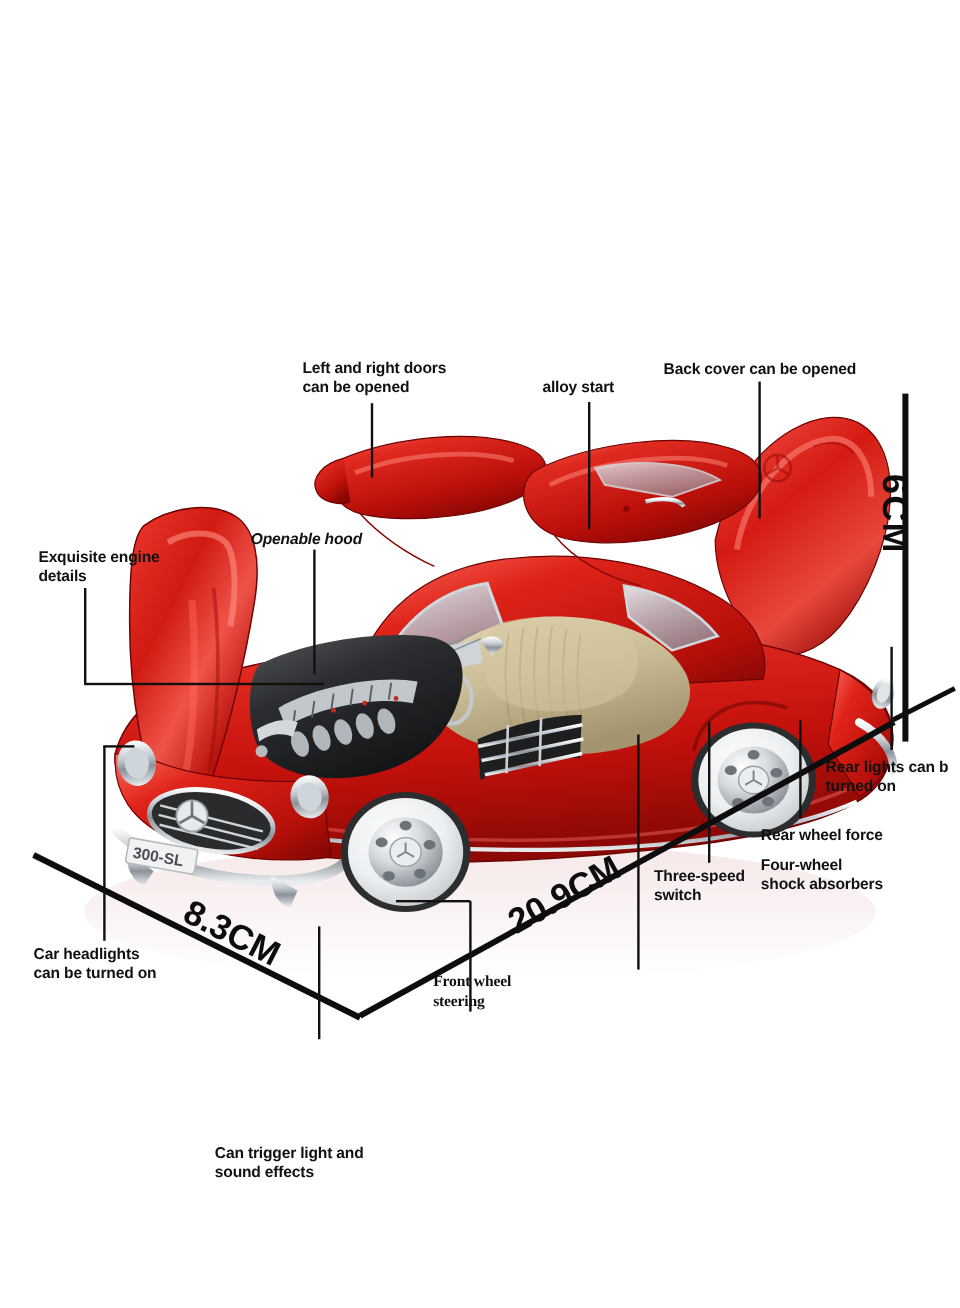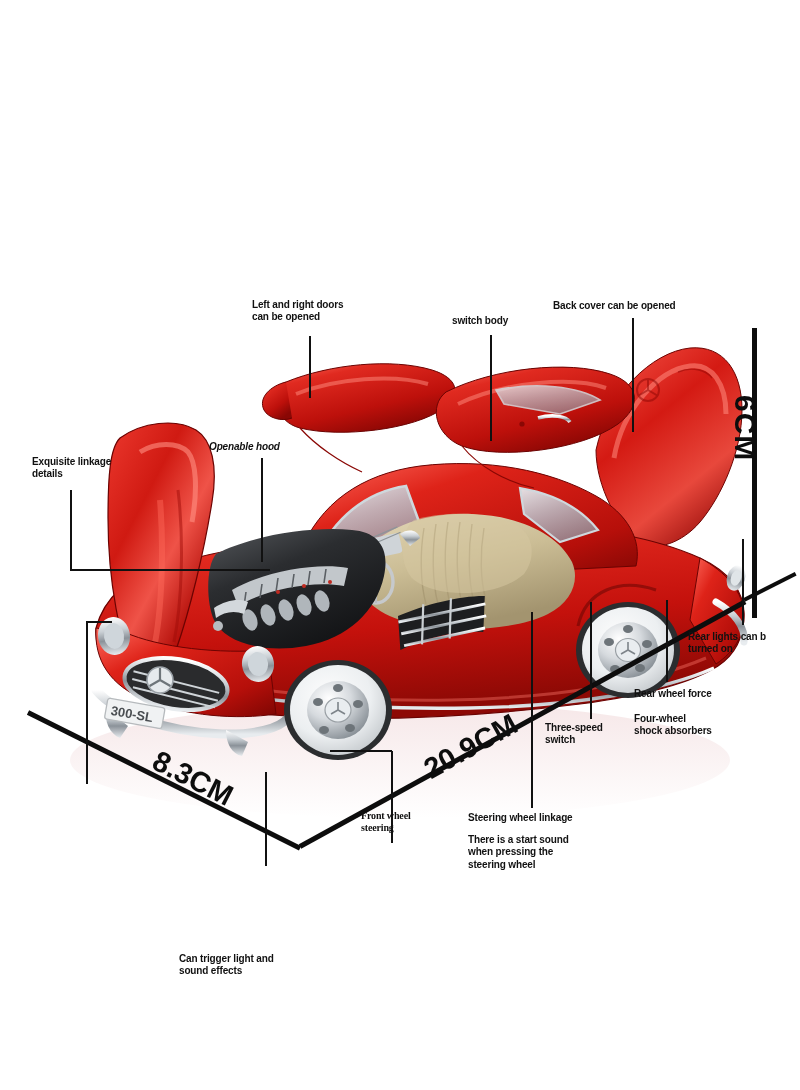--- a/index.html
+++ b/index.html
@@ -16,21 +16,21 @@
     height: 1090px;
     background: #ffffff;
     overflow: hidden;
   }
 
   
   .callout {
     position: absolute;
     font-family: "Liberation Sans", sans-serif;
     font-weight: bold;
-    font-size: 10px;
+    font-size: 13px;
     line-height: 1.23;
     color: #111111;
     letter-spacing: -0.15px;
     white-space: pre-line;
     z-index: 40;
   }
 
   
   .lead {
     position: absolute;
@@ -389,60 +389,58 @@
       </g>
 
       <path d="M578 336 C 586 300, 620 288, 656 300" fill="none" stroke="#5e0302" stroke-width="3" opacity="0.5"></path>
     </svg>
   </div>
 
   <div class="callout" style="left:252px; top:299px; width:180px;">Left and right doors
 can be opened</div>
   <div class="lead v" style="left:309px; top:336px; height:62px;"></div>
 
-  <div class="callout" style="left:452px; top:315px; width:120px;">switch body</div>
+  <div class="callout" style="left:452px; top:315px; width:120px;">alloy start</div>
   <div class="lead v" style="left:490px; top:335px; height:106px;"></div>
 
   <div class="callout" style="left:553px; top:300px; width:250px;">Back cover can be opened</div>
   <div class="lead v" style="left:632px; top:318px; height:114px;"></div>
 
   <div class="callout" style="left:209px; top:441px; width:160px;font-style:italic;">Openable hood</div>
   <div class="lead v" style="left:261px; top:458px; height:104px;"></div>
 
-  <div class="callout" style="left:32px; top:456px; width:150px;">Exquisite linkage
+  <div class="callout" style="left:32px; top:456px; width:150px;">Exquisite engine
 details</div>
   <div class="lead v" style="left:70px; top:490px; height:80px;"></div>
   <div class="lead h" style="left:70px; top:569px; width:200px;"></div>
 
   <div class="callout" style="left:688px; top:631px; width:130px;">Rear lights can b
 turned on</div>
   <div class="lead v" style="left:742px; top:539px; height:86px;"></div>
 
   <div class="callout" style="left:634px; top:688px; width:170px;">Rear wheel force</div>
   <div class="lead v" style="left:666px; top:600px; height:82px;"></div>
 
   <div class="callout" style="left:634px; top:713px; width:170px;">Four-wheel
 shock absorbers</div>
 
   <div class="callout" style="left:545px; top:722px; width:110px;">Three-speed
 switch</div>
   <div class="lead v" style="left:590px; top:602px; height:117px;"></div>
 
-  <div class="callout" style="left:468px; top:812px; width:230px;">Steering wheel linkage</div>
   <div class="lead v" style="left:531px; top:612px; height:196px;"></div>
 
-  <div class="callout" style="left:468px; top:834px; width:220px;">There is a start sound
-when pressing the
-steering wheel</div>
 
   <div class="callout" style="left:361px; top:810px; width:110px;font-family:Liberation Serif, serif;">Front wheel
 steering</div>
   <div class="lead v" style="left:391px; top:751px; height:92px;"></div>
   <div class="lead h" style="left:330px; top:750px; width:62px;"></div>
 
+  <div class="callout" style="left:28px; top:787px; width:160px;">Car headlights
+can be turned on</div>
   <div class="lead v" style="left:86px; top:622px; height:162px;"></div>
   <div class="lead h" style="left:86px; top:621px; width:26px;"></div>
 
   <div class="lead v" style="left:265px; top:772px; height:94px;"></div>
 
   <div class="callout" style="left:179px; top:905px; width:220px;margin-top:48px;">Can trigger light and
 sound effects</div>
 
 </div>
 

